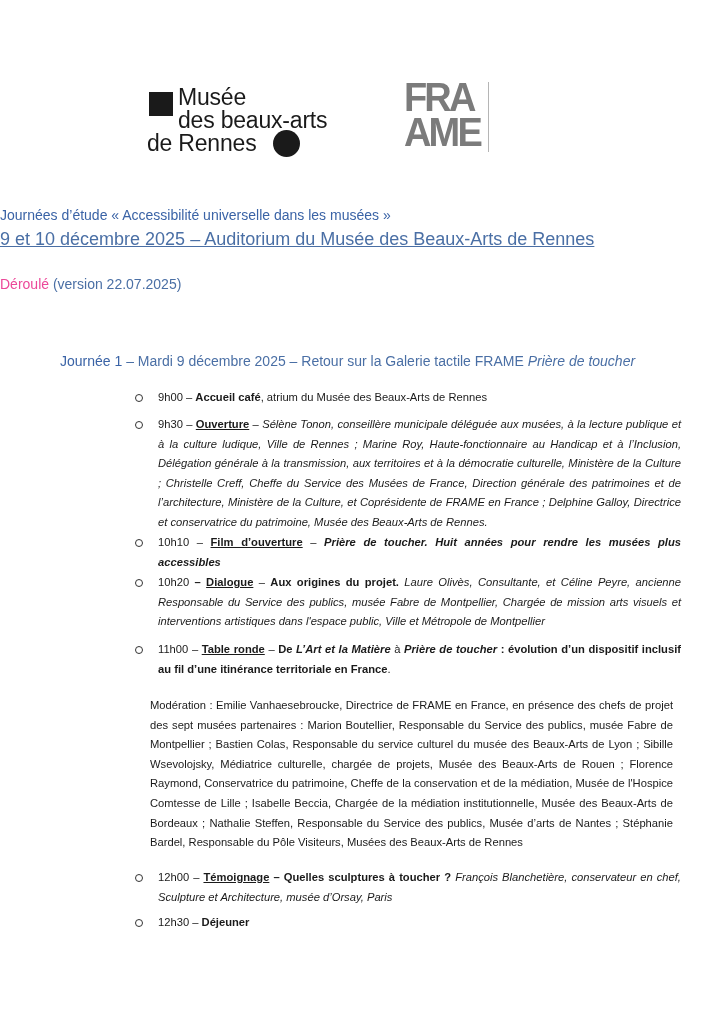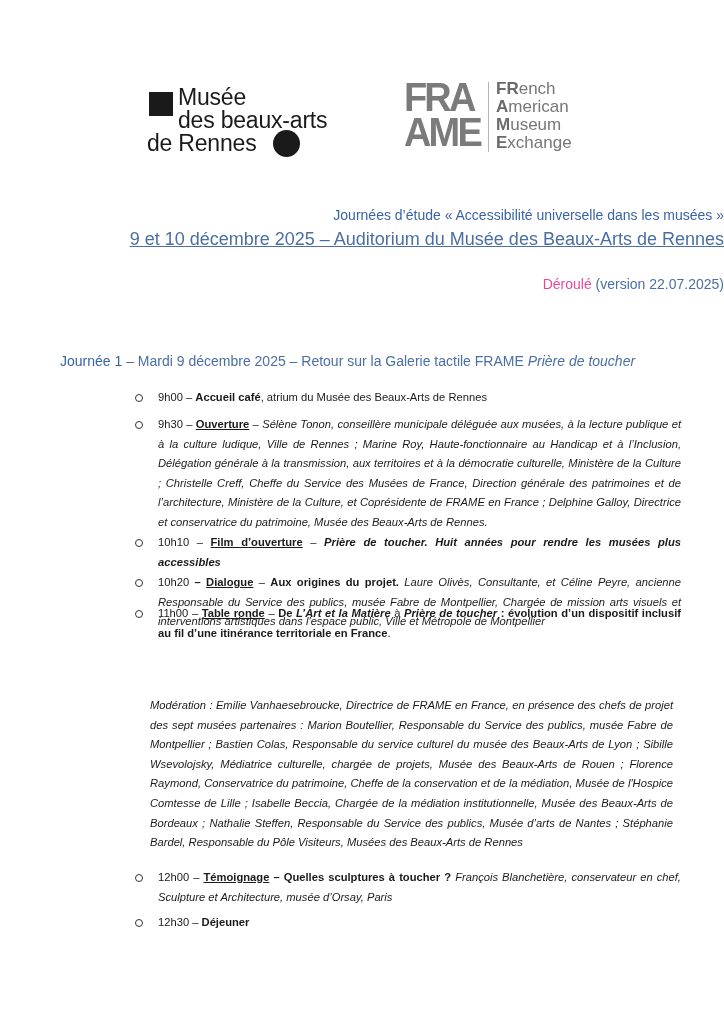--- a/index.html
+++ b/index.html
@@ -15,63 +15,57 @@
     .logo-mba .l3 { left: 0px; top: 52px; text-align: right; }
 
     .logo-frame { position: absolute; left: 404px; top: 80px; width: 200px; height: 80px; color: #7d7d7d; }
     .logo-frame .mark { position: absolute; left: 0; top: 0; width: 78px; height: 72px; font-family: "Liberation Sans", sans-serif; font-weight: bold; font-size: 40px; line-height: 35px; letter-spacing: -3px; color: #7b7b7b; transform: scaleX(0.95); transform-origin: left top; }
     .logo-frame .divider { position: absolute; left: 84px; top: 2px; width: 1px; height: 70px; background: #b5b5b5; }
     .logo-frame .words { position: absolute; left: 92px; top: 0px; font-size: 17px; line-height: 18px; color: #777; }
     .logo-frame .words div { white-space: nowrap; }
     .logo-frame .words b { color: #6a6a6a; }
 
     
-    .center { position: absolute; left: 0; width: 724px; text-align: right; font-family: "Liberation Sans", sans-serif; }
+    .center { position: absolute; left: 0; width: 724px; text-align: left; font-family: "Liberation Sans", sans-serif; }
     .title { top: 207px; font-size: 14px; color: #3a63a6; }
     .subtitle { top: 229px; font-size: 18px; color: #4a6fa5; text-decoration: underline; }
     .deroule { top: 276px; font-size: 14px; color: #4a6fa5; }
     .deroule .strong { color: #ec4899; }
 
     .day-heading { position: absolute; left: 60px; top: 353px; font-size: 14px; color: #4a6fa5; white-space: nowrap; }
     .day-heading .strong { color: #3a63a6; }
 
     
     .program { position: absolute; left: 0; top: 0; width: 724px; }
     .item { position: absolute; left: 150px; width: 523px; font-size: 11.2px; line-height: 19.6px; text-align: justify; color: #1a1a1a; margin-left: 8px; }
     .item .bullet { position: absolute; left: -23px; top: 0; font-size: 10px; color: #333; }
     .item b { font-weight: bold; }
     .item u { }
     .item i { font-style: italic; }
-    .moderation { position: absolute; left: 150px; width: 523px; font-size: 11.2px; line-height: 19.6px; text-align: justify; font-style: italic; color: #1a1a1a; }
+    .moderation { position: absolute; left: 150px; width: 523px; font-size: 11.2px; line-height: 19.6px; text-align: justify; color: #1a1a1a; }
 
     .bullet-glyph { display: inline-block; width: 6px; height: 6px; border: 1px solid #333; border-radius: 50%; margin-top: 6px; }
   </style>
 </head>
 <body>
 
 <div class="logo-mba">
   <div class="square"></div>
   <div class="line l1">Musée</div>
   <div class="line l2">des beaux-arts</div>
   <div class="line l3">de Rennes</div>
   <div class="dot"></div>
 </div>
 
 <div class="logo-frame">
   <div class="mark">
     <div>FRA</div>
     <div>AME</div>
   </div>
   <div class="divider"></div>
-  <div class="words">
-    <div><b>FR</b><span>ench</span></div>
-    <div><b>A</b><span>merican</span></div>
-    <div><b>M</b><span>useum</span></div>
-    <div><b>E</b><span>xchange</span></div>
-  </div>
 </div>
 
 <div class="center title">Journées d’étude « Accessibilité universelle dans les musées »</div>
 <div class="center subtitle">9 et 10 décembre 2025 – Auditorium du Musée des Beaux-Arts de Rennes</div>
 <div class="center deroule"><span class="strong">Déroulé</span><span> (version 22.07.2025)</span></div>
 
 <div class="day-heading"><span class="strong">Journée 1</span><span> – Mardi 9 décembre 2025 – Retour sur la Galerie tactile FRAME </span><i>Prière de toucher</i></div>
 
 <div class="program">
 
@@ -88,21 +82,21 @@
   <div class="item" style="top:533px">
     <span class="bullet"><span class="bullet-glyph"></span></span>
     <span>10h10 – </span><b><u>Film d’ouverture</u></b><span> – </span><b><i>Prière de toucher. Huit années pour rendre les musées plus accessibles</i></b>
   </div>
 
   <div class="item" style="top:573px">
     <span class="bullet"><span class="bullet-glyph"></span></span>
     <span>10h20 </span><b>– </b><b><u>Dialogue</u></b><span> – </span><b>Aux origines du projet.</b><i> Laure Olivès, Consultante, et Céline Peyre, ancienne Responsable du Service des publics, musée Fabre de Montpellier, Chargée de mission arts visuels et interventions artistiques dans l'espace public, Ville et Métropole de Montpellier</i>
   </div>
 
-  <div class="item" style="top:604px">
+  <div class="item" style="top:640px">
     <span class="bullet"><span class="bullet-glyph"></span></span>
     <span>11h00 – </span><b><u>Table ronde</u></b><span> – </span><b>De </b><b><i>L’Art et la Matière</i></b><span> à </span><b><i>Prière de toucher</i></b><b> : évolution d’un dispositif inclusif au fil d’une itinérance territoriale en France</b><span>.</span>
   </div>
 
   <div class="moderation" style="top:696px">Modération : Emilie Vanhaesebroucke, Directrice de FRAME en France, en présence des chefs de projet des sept musées partenaires : Marion Boutellier, Responsable du Service des publics, musée Fabre de Montpellier ; Bastien Colas, Responsable du service culturel du musée des Beaux-Arts de Lyon ; Sibille Wsevolojsky, Médiatrice culturelle, chargée de projets, Musée des Beaux-Arts de Rouen ; Florence Raymond, Conservatrice du patrimoine, Cheffe de la conservation et de la médiation, Musée de l'Hospice Comtesse de Lille ; Isabelle Beccia, Chargée de la médiation institutionnelle, Musée des Beaux-Arts de Bordeaux ; Nathalie Steffen, Responsable du Service des publics, Musée d’arts de Nantes ; Stéphanie Bardel, Responsable du Pôle Visiteurs, Musées des Beaux-Arts de Rennes</div>
 
   <div class="item" style="top:868px">
     <span class="bullet"><span class="bullet-glyph"></span></span>
     <span>12h00 – </span><b><u>Témoignage</u></b><b> – </b><b>Quelles sculptures à toucher ?</b><i> François Blanchetière, conservateur en chef, Sculpture et Architecture, musée d’Orsay, Paris</i>
   </div>

